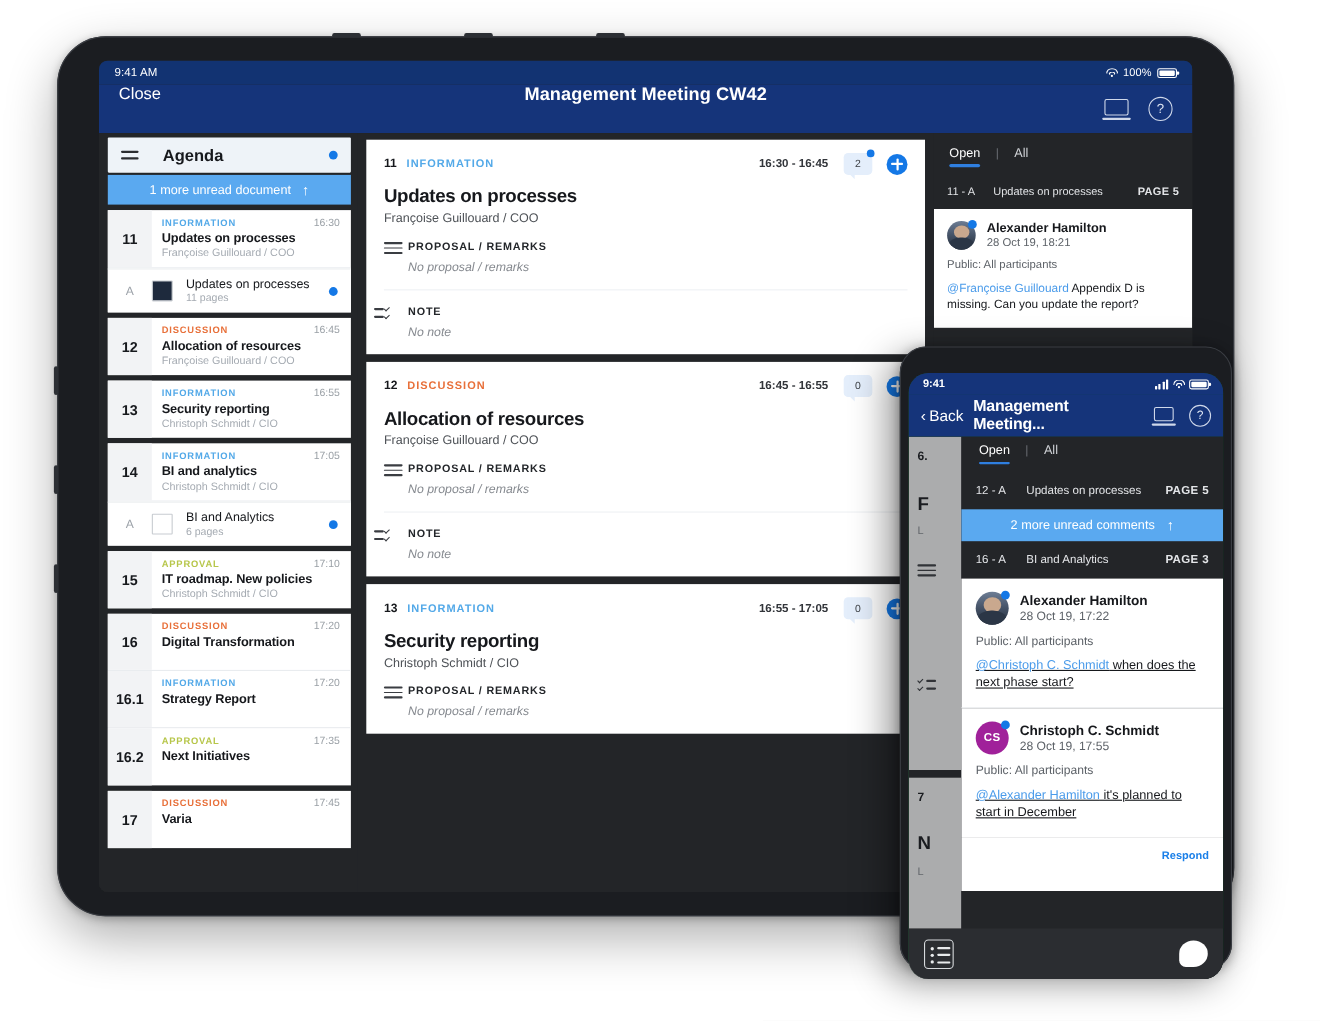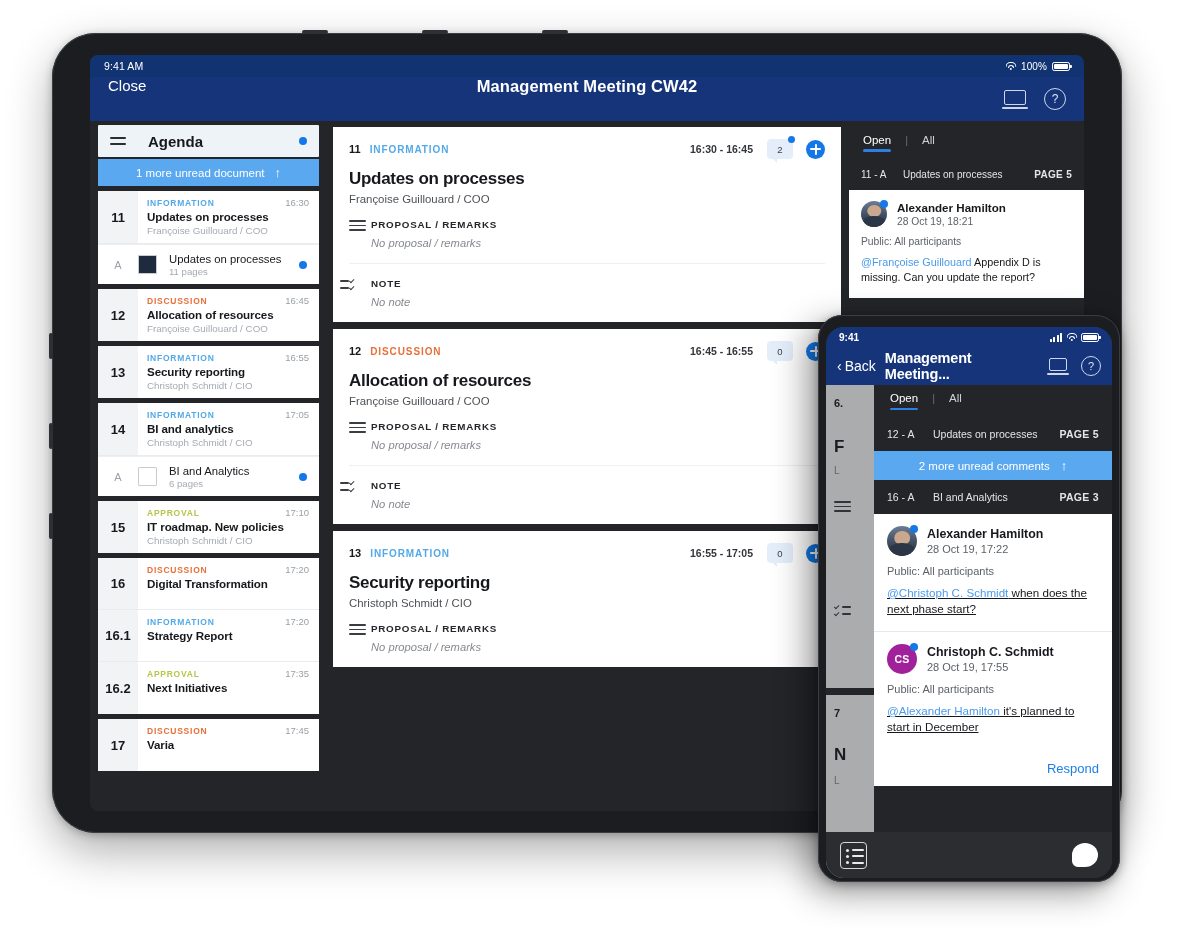--- a/index.html
+++ b/index.html
@@ -181,21 +181,21 @@
   .list-btn .rows .r b{width:3px;height:3px;border-radius:50%;background:#23262a;display:block;}
   .list-btn .rows .r s{width:12px;height:2px;background:#23262a;display:block;border-radius:1px;}
 
   
   #phone{
     position:absolute; left:818px; top:315px; width:302px; height:567px;
     background:#1b1d21; border-radius:24px;
     box-shadow: -10px 10px 34px rgba(0,0,0,.42), 0 2px 10px rgba(0,0,0,.3);
   }
   #phone::before{content:"";position:absolute;inset:0;border-radius:24px;border:1.2px solid #3a3d43;}
-  #ph-screen{position:absolute;left:8px;top:12px;width:286px;height:551px;border-radius:18px;overflow:hidden;background:#14532d;}
+  #ph-screen{position:absolute;left:8px;top:24px;width:286px;height:551px;border-radius:18px;overflow:hidden;background:#14532d;}
   .p-status{height:20px;background:#15347a;color:#fff;display:flex;align-items:center;justify-content:space-between;padding:0 13px;font-size:10px;font-weight:bold;}
   .p-status .right{display:flex;align-items:center;gap:4px;}
   .sig{display:flex;align-items:flex-end;gap:1.4px;height:9px;}
   .sig b{display:block;width:2px;background:#fff;border-radius:.5px;}
   .sig b:nth-child(1){height:3px;} .sig b:nth-child(2){height:5px;}
   .sig b:nth-child(3){height:7px;} .sig b:nth-child(4){height:9px;}
   .p-nav{height:38px;background:#15347a;color:#fff;display:flex;align-items:center;padding:0 11px;gap:9px;}
   .p-back{font-size:14px;display:flex;align-items:center;gap:3px;}
   .p-title{font-size:14.5px;font-weight:bold;letter-spacing:-.2px;}
   .p-acts{margin-left:auto;display:flex;align-items:center;gap:12px;}
@@ -213,21 +213,21 @@
   .p-ref .code{width:46px;flex:0 0 46px;}
   .p-ref .nm{flex:1;min-width:0;}
   .p-ref .pg{font-weight:bold;letter-spacing:.3px;}
   .p-unread{background:#5aa9f0;color:#fff;height:29px;display:flex;align-items:center;justify-content:center;gap:11px;font-size:11.5px;}
   .p-com{background:#fff;padding:12px 13px 13px 13px;border-bottom:1px solid #e6e9ec;}
   .p-com .com-name{font-size:12.4px;}
   .p-com .com-date{font-size:11px;}
   .p-com .com-vis{font-size:11px;}
   .p-com .com-text{font-size:11.6px;text-decoration:underline;}
   .p-com .avatar{width:30px;height:30px;flex:0 0 30px;}
-  .respond{ text-align:right; color:#1a7fe8; font-size:13px; font-weight:normal; padding:12px 13px 10px 13px; background:#fff;}
+  .respond{ text-align:right; color:#1a7fe8; font-size:10px; font-weight:bold; padding:12px 13px 26px 13px; background:#fff;}
   .p-bottom{position:absolute;left:0;right:0;bottom:0;height:46px;background:#2b2d31;display:flex;align-items:center;padding:0 14px;}
   .p-bottom .list-btn{background:transparent;border:1.4px solid #d7dadd;}
   .p-bottom .list-btn .rows .r b{background:#e8eaec;} .p-bottom .list-btn .rows .r s{background:#e8eaec;}
   .chat-fab{margin-left:auto;width:26px;height:24px;background:#fff;border-radius:50% 50% 50% 6px;position:relative;}
 </style>
 </head>
 <body>
 
 <div id="stage">
 

